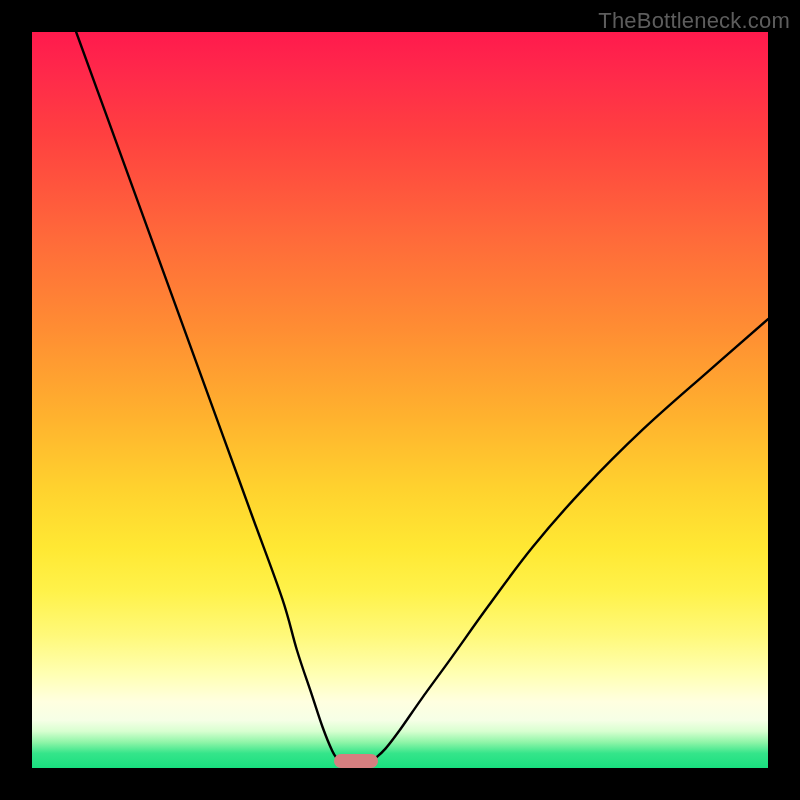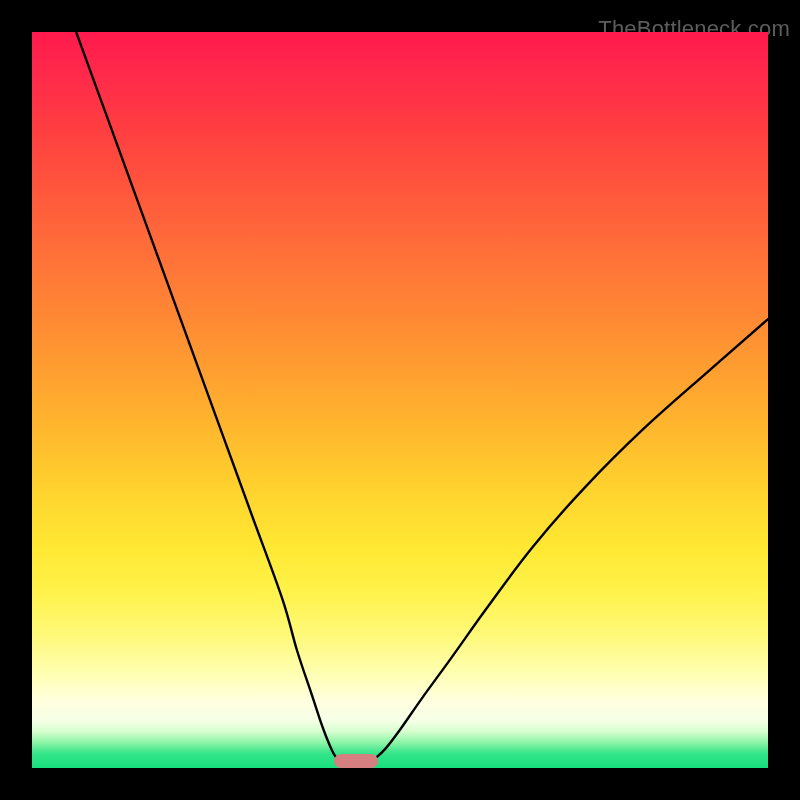--- a/index.html
+++ b/index.html
@@ -52,21 +52,21 @@
       );
   }
   .curve-svg {
     position: absolute;
     inset: 0;
     width: 100%;
     height: 100%;
   }
   .watermark {
     position: absolute;
-    top: 16px;
+    top: 8px;
     right: 10px;
     color: #5d5d5d;
     font-size: 22px;
     letter-spacing: 0.2px;
     font-weight: 400;
   }
   .marker {
     position: absolute;
     height: 14px;
     border-radius: 7px;

